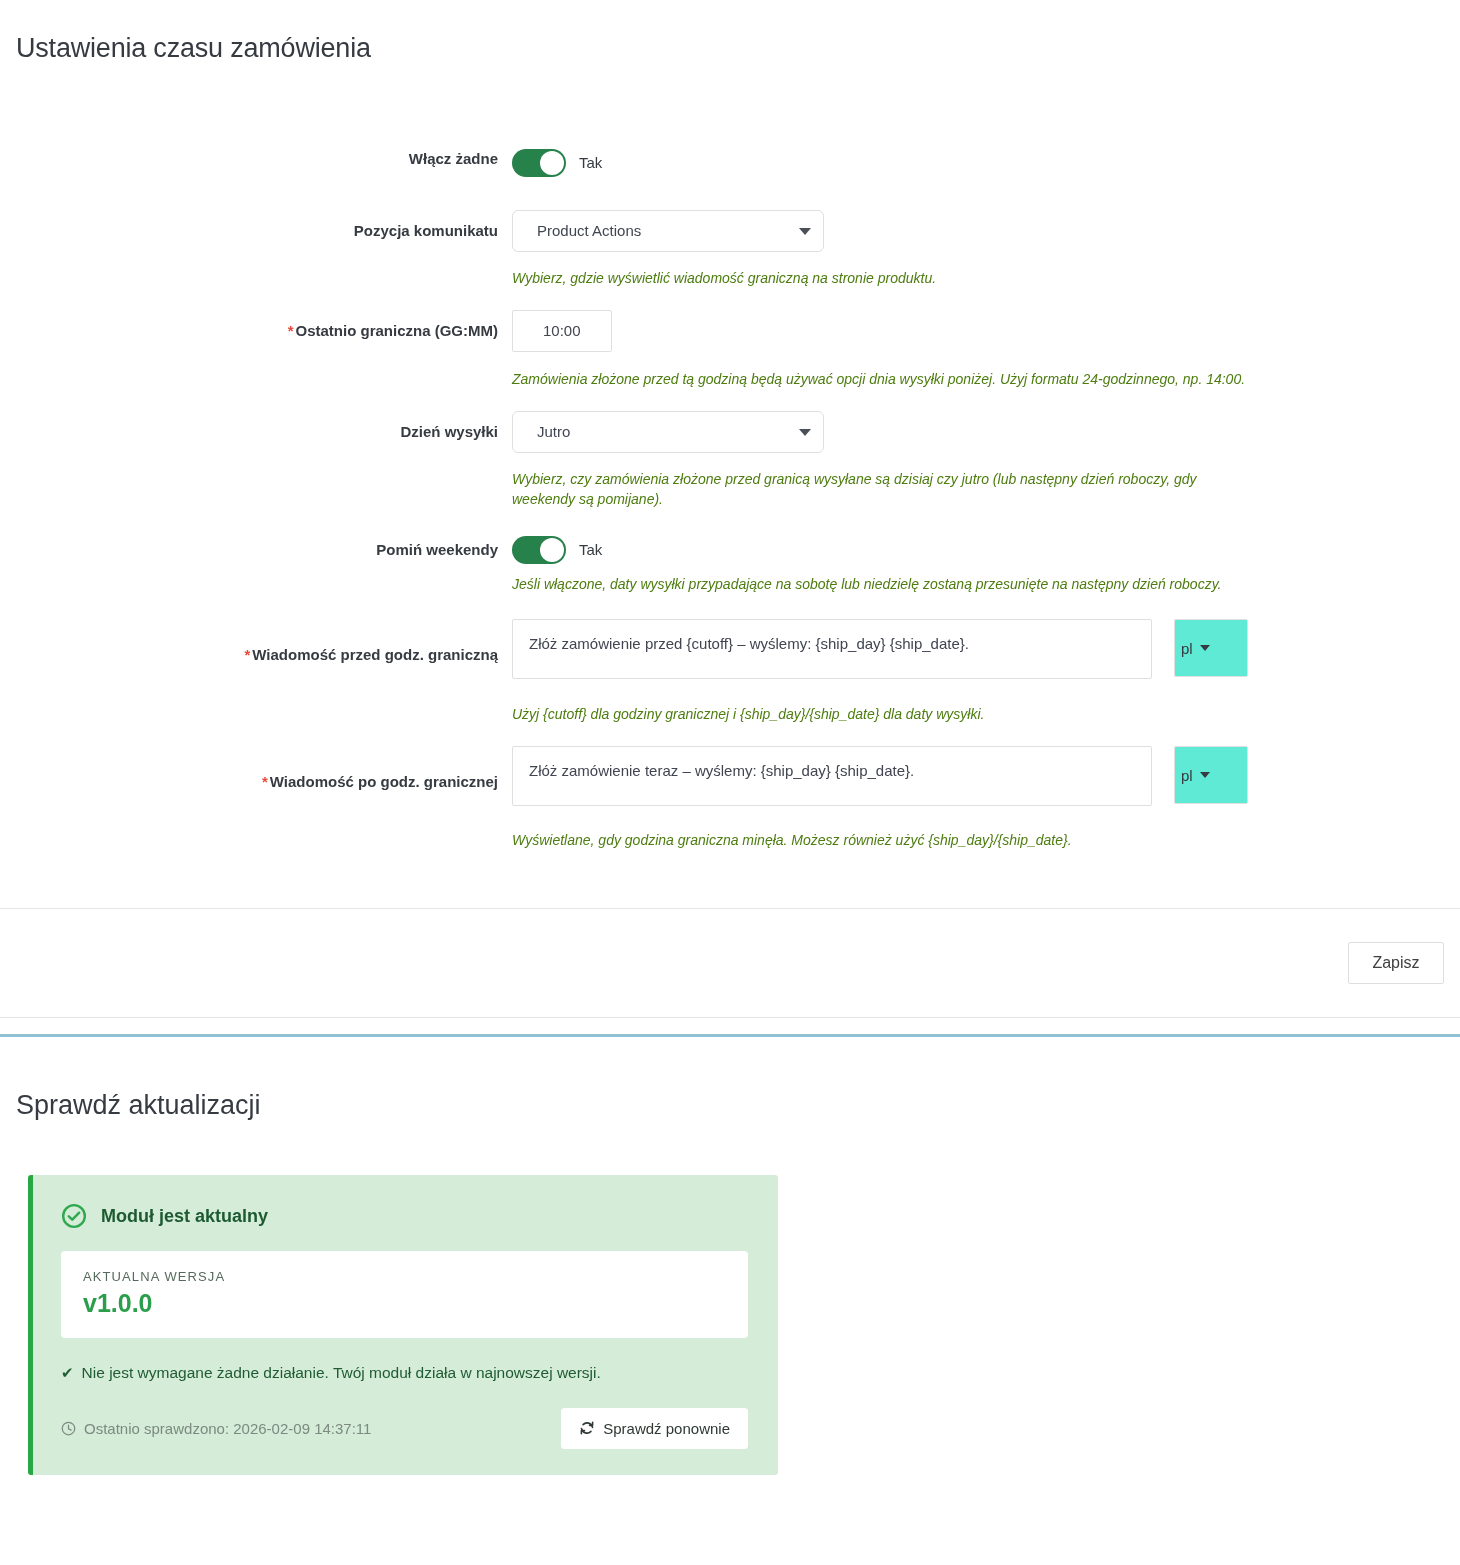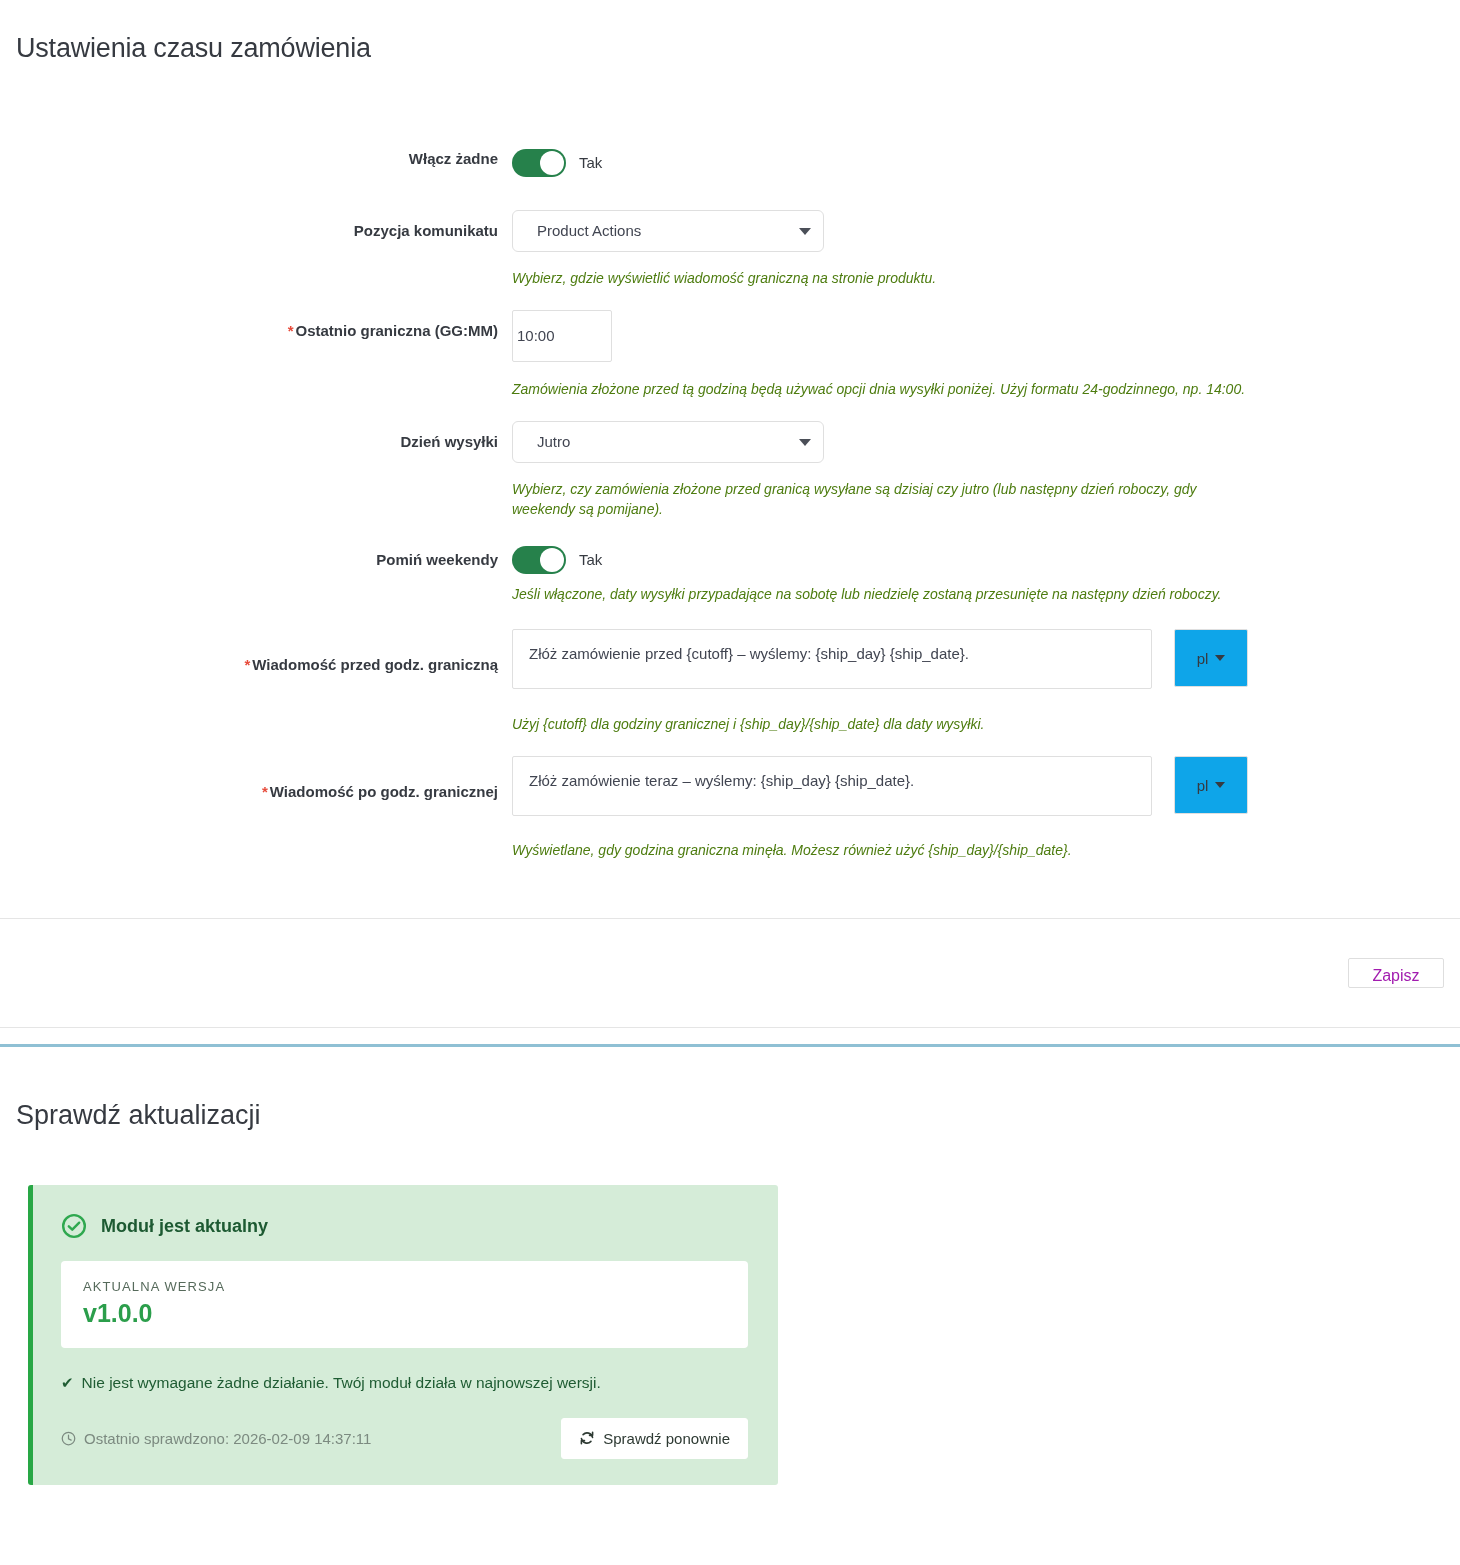--- a/index.html
+++ b/index.html
@@ -90,23 +90,23 @@
     margin-top: -3px;
     width: 0; height: 0;
     border-left: 6px solid transparent;
     border-right: 6px solid transparent;
     border-top: 7px solid #4b4f58;
     pointer-events: none;
   }
 
   
   input.ps-input {
-    height: 52px;
+    height: 42px;
     width: 100px;
-    padding: 0 4px;
+    padding: 0 30px;
     border: 1px solid #dfdfdf;
     border-radius: 2px;
     font-family: "Liberation Sans", sans-serif;
     font-size: 15px;
     color: #414551;
     background: #fff;
   }
 
   .help {
     font-size: 14px;
@@ -130,24 +130,23 @@
     color: #414551;
     resize: none;
     line-height: 1.35;
     background: #fff;
     overflow: hidden;
   }
   .lang-btn {
     width: 74px; height: 58px;
     border: 1px solid #dfdfdf;
     border-radius: 2px;
-    background: #0ea5e9;
-    display: flex;
-    align-items: center;
-    justify-content: center;
+    background: #5eead4;
+    display: flex;
+    align-items: center;
     gap: 7px;
     font-size: 15px;
     color: #363a41;
     cursor: pointer;
     font-family: "Liberation Sans", sans-serif;
   }
   .lang-btn .caret-sm {
     width: 0; height: 0;
     border-left: 5px solid transparent;
     border-right: 5px solid transparent;
@@ -158,28 +157,28 @@
 
   .panel-footer {
     height: 108px;
     display: flex;
     align-items: center;
     justify-content: flex-end;
     padding-right: 16px;
   }
   .btn-save {
     min-width: 96px;
-    height: 30px;
+    height: 42px;
     padding: 8px 22px;
     background: #ffffff;
     border: 1px solid #dedede;
     border-radius: 2px;
     font-family: "Liberation Sans", sans-serif;
     font-size: 16px;
-    color: #a21caf;
+    color: #404040;
     cursor: pointer;
   }
 
   
   .teal-rule { height: 3px; background: #8fc0d4; width: 100%; }
 
   .panel2 { padding-top: 30px; }
   .panel2-title {
     font-size: 27px;
     font-weight: 400;

